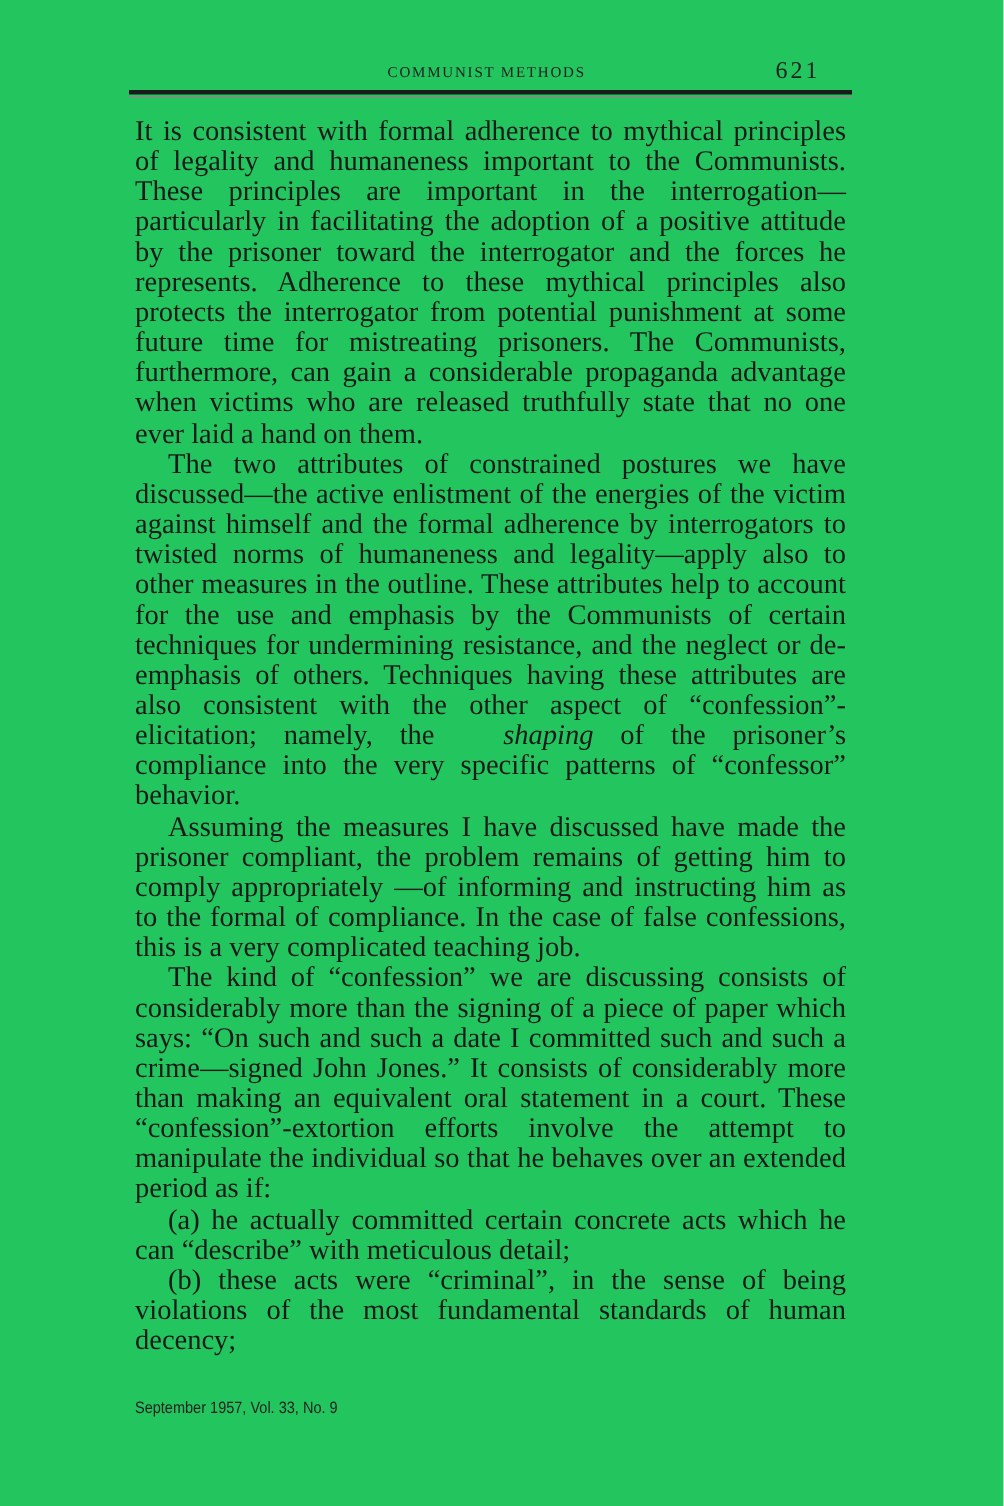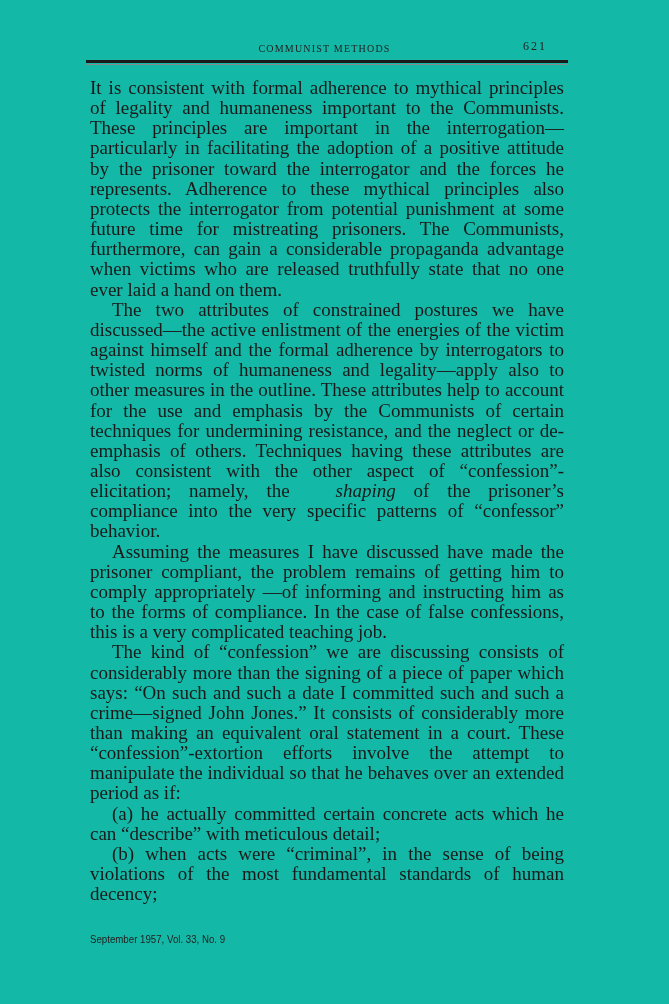--- a/index.html
+++ b/index.html
@@ -1,22 +1,22 @@
 <!DOCTYPE html>
 <html><head>
 <meta charset="utf-8">
 <style>
   html, body { margin: 0; padding: 0; background: #ffffff; }
   body { width: 669px; height: 1004px; position: relative; overflow: hidden; }
-  .page { position: absolute; left: 0; top: 0; width: 669px; height: 1004px; background: #14b8a6; }
+  .page { position: absolute; left: 0; top: 0; width: 669px; height: 1004px; background: #22c55e; }
   .running-head { position: absolute; left: 86px; top: 40px; width: 477px; height: 22px; }
   .running-title { position: absolute; left: 0; right: 0; top: 3px; text-align: center;
     font-family: "Liberation Serif", serif; font-size: 10px; letter-spacing: 1.2px; color: #222; }
   .page-number { position: absolute; right: 16px; top: -1px; font-family: "Liberation Serif", serif;
-    font-size: 12px; letter-spacing: 2px; color: #222; }
+    font-size: 16px; letter-spacing: 2px; color: #222; }
   .rule-thick { position: absolute; left: 86px; top: 60px; width: 482px; height: 3px; background: #1a1a1a; }
   .rule-thin { position: absolute; left: 86px; top: 64px; width: 482px; height: 1px; background: #888; }
   .body-text { position: absolute; left: 90px; top: 78px; width: 474px;
     font-family: "Liberation Serif", serif; font-size: 19px; line-height: 20.15px; color: #1a1a1a;
     text-align: justify; }
   .body-text p { margin: 0; }
   .body-text p.indent { text-indent: 22px; }
   .body-text em { font-style: italic; margin-left: 28px; }
   .footer { position: absolute; left: 90px; top: 933px; font-family: "Liberation Sans", sans-serif;
     font-size: 11px; color: #222; transform: scaleX(0.88); transform-origin: left top; }
@@ -28,20 +28,20 @@
   <div class="running-head">
     <div class="running-title">COMMUNIST METHODS</div>
     <div class="page-number">621</div>
   </div>
   <div class="rule-thick"></div>
   <div class="rule-thin"></div>
 
   <div class="body-text">
     <p>It is consistent with formal adherence to mythical principles of legality and humaneness important to the Communists. These principles are important in the interrogation—particularly in facilitating the adoption of a positive attitude by the prisoner toward the interrogator and the forces he represents. Adherence to these mythical principles also protects the interrogator from potential punishment at some future time for mistreating prisoners. The Communists, furthermore, can gain a considerable propaganda advantage when victims who are released truthfully state that no one ever laid a hand on them.</p>
     <p class="indent"><span>The two attributes of constrained postures we have discussed—the active enlistment of the energies of the victim against himself and the formal adherence by interrogators to twisted norms of humaneness and legality—apply also to other measures in the outline. These attributes help to account for the use and emphasis by the Communists of certain techniques for undermining resistance, and the neglect or de-emphasis of others. Techniques having these attributes are also consistent with the other aspect of “confession”-elicitation; namely, the </span><em>shaping</em><span> of the prisoner’s compliance into the very specific patterns of “confessor” behavior.</span></p>
-    <p class="indent">Assuming the measures I have discussed have made the prisoner compliant, the problem remains of getting him to comply appropriately —of informing and instructing him as to the forms of compliance. In the case of false confessions, this is a very complicated teaching job.</p>
+    <p class="indent">Assuming the measures I have discussed have made the prisoner compliant, the problem remains of getting him to comply appropriately —of informing and instructing him as to the formal of compliance. In the case of false confessions, this is a very complicated teaching job.</p>
     <p class="indent">The kind of “confession” we are discussing consists of considerably more than the signing of a piece of paper which says: “On such and such a date I committed such and such a crime—signed John Jones.” It consists of considerably more than making an equivalent oral statement in a court. These “confession”-extortion efforts involve the attempt to manipulate the individual so that he behaves over an extended period as if:</p>
     <p class="indent">(a)  he actually committed certain concrete acts which he can “describe” with meticulous detail;</p>
-    <p class="indent">(b)  when acts were “criminal”, in the sense of being violations of the most fundamental standards of human decency;</p>
+    <p class="indent">(b)  these acts were “criminal”, in the sense of being violations of the most fundamental standards of human decency;</p>
   </div>
 
   <div class="footer">September 1957, Vol. 33, No. 9</div>
 </div>
 
 </body></html>

